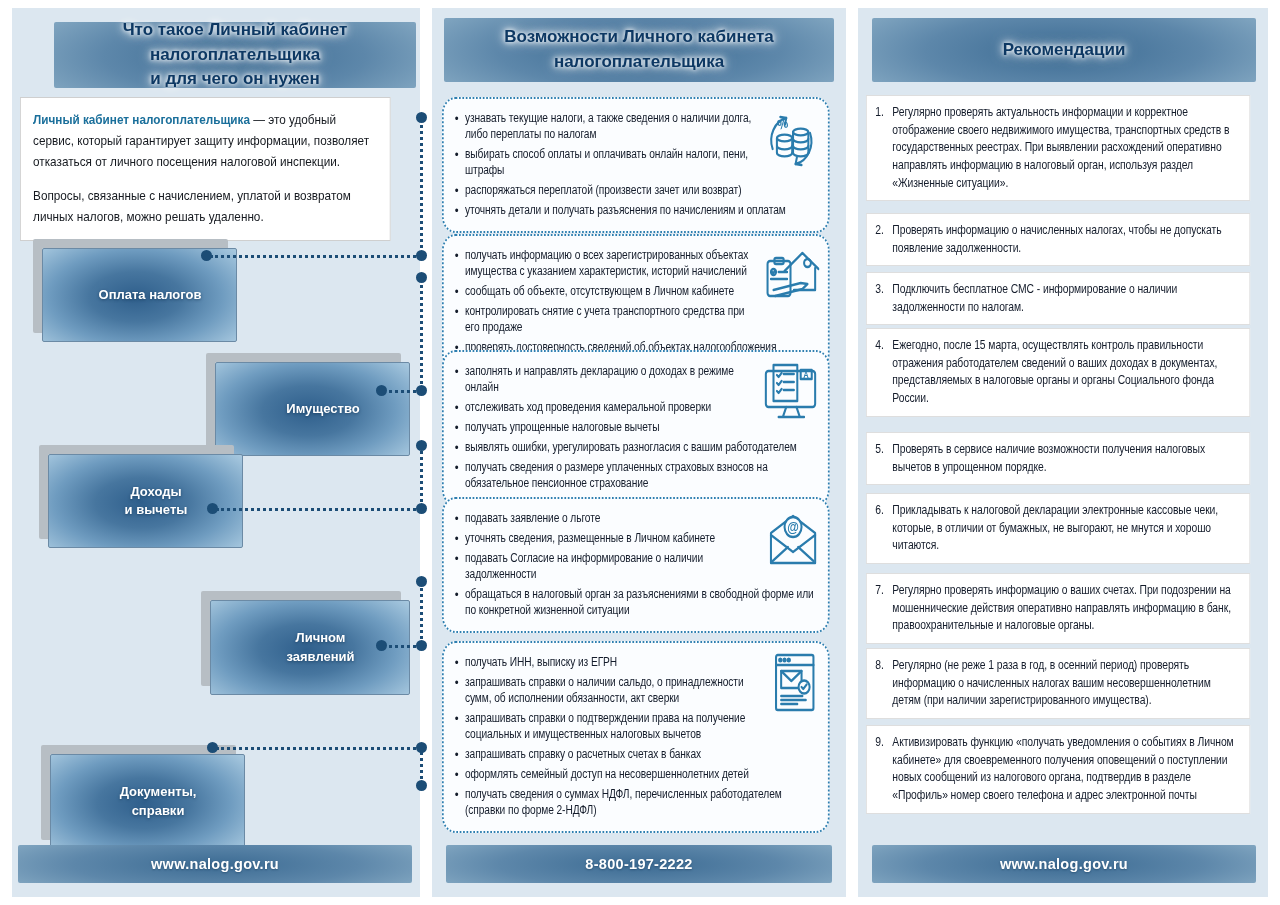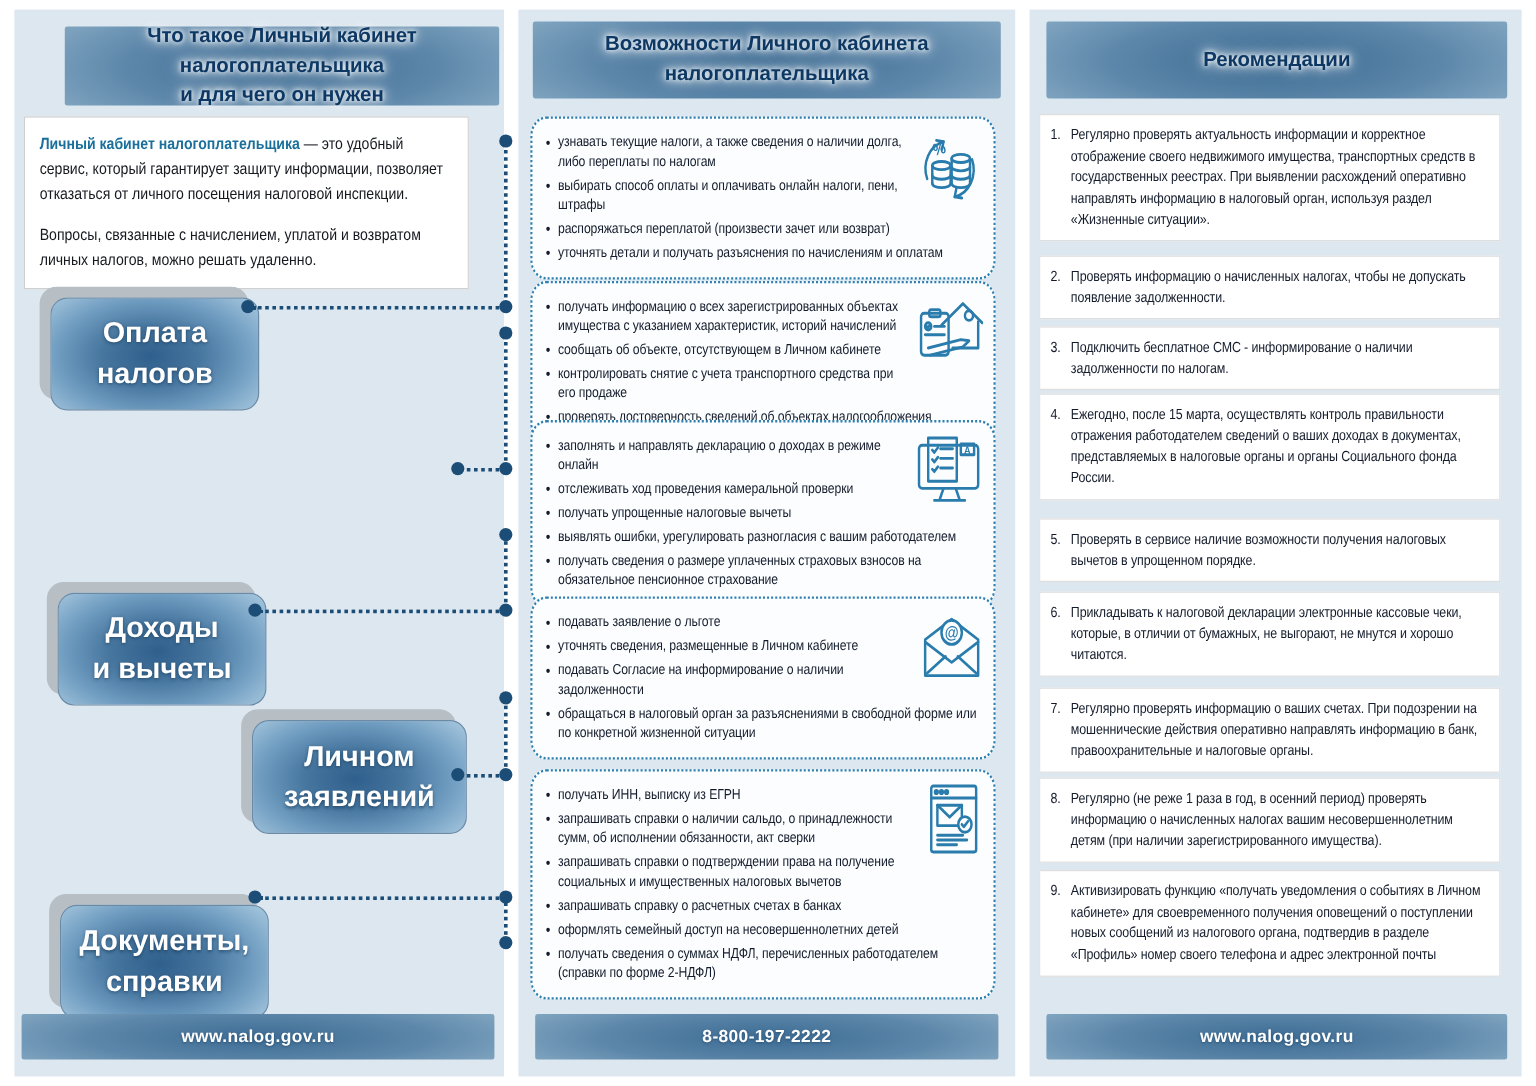--- a/index.html
+++ b/index.html
@@ -35,27 +35,28 @@
     background:#ffffff;border:1px solid #cfcfcf;padding:12px 14px;
     font-size:13.5px;line-height:1.55;color:#15191f;
     transform:scaleX(.87);transform-origin:0 0;
   }
   .intro p{margin:0 0 13px;}
   .intro p:last-child{margin:0;}
   .intro .lead{color:#1a6f9b;font-weight:bold;}
 
   
   .btn{
-    position:absolute;border-radius:14px;
+    position:absolute;border-radius:2px;
     display:flex;align-items:center;justify-content:center;text-align:center;
-    color:#fff;font-weight:bold;font-size:24px;line-height:1.4;white-space:pre-line;
+    color:#fff;font-weight:bold;font-size:13px;line-height:1.4;white-space:pre-line;
     background:radial-gradient(ellipse 75% 85% at 48% 52%, #2f5f8c 0%, #47769f 32%, #6f9cc0 60%, #9ec1da 86%, #b5d2e5 100%);
     border:1px solid #6b8aa5;
     box-shadow:-9px -9px 0 0 #b7bec4;
     text-shadow:0 1px 3px rgba(10,40,70,.55);
+    padding-left:21px;
   }
 
   
   .dotline-h{position:absolute;height:0;border-top:3px dotted #1c4d76;z-index:6;}
   .dotline-v{position:absolute;width:0;border-left:3px dotted #1c4d76;z-index:6;}
   .dot{position:absolute;width:11px;height:11px;border-radius:50%;background:#1c4d76;z-index:7;}
 
   
   .mbox{
     position:absolute;left:10px;width:430px;
@@ -90,21 +91,22 @@
     <span class="t">Что такое Личный кабинет налогоплательщика
 и для чего он нужен</span>
   </div>
 
   <div class="intro">
     <p><span class="lead">Личный кабинет налогоплательщика</span><span> — это удобный сервис, который гарантирует защиту информации, позволяет отказаться от личного посещения налоговой инспекции.</span></p>
     <p>Вопросы, связанные с начислением, уплатой и возвратом личных налогов, можно решать удаленно.</p>
   </div>
 
   <div class="btn" style="left:30px;top:240px;width:172px;height:92px;">Оплата налогов</div>
-  <div class="btn" style="left:36px;top:486px;width:172px;height:92px;">Доходы
+  <div class="btn" style="left:203px;top:354px;width:172px;height:92px;">Имущество</div>
+  <div class="btn" style="left:36px;top:446px;width:172px;height:92px;">Доходы
 и вычеты</div>
   <div class="btn" style="left:198px;top:592px;width:177px;height:93px;">Личном
 заявлений</div>
   <div class="btn" style="left:38px;top:724px;width:172px;height:93px;margin-top:22px;">Документы,
 справки</div>
 
   <div class="bar" style="left:6px;top:837px;width:394px;height:38px;">
     <span class="ft">www.nalog.gov.ru</span>
   </div>
 </div>

